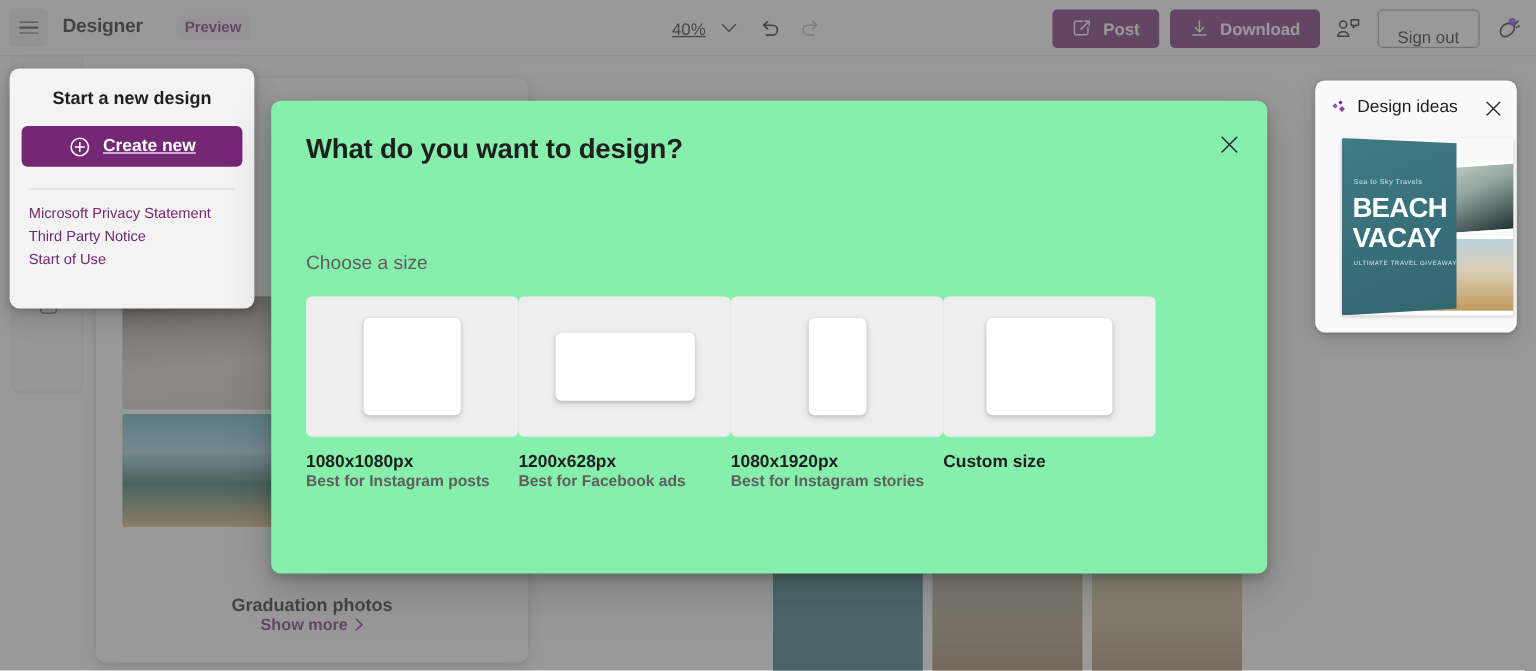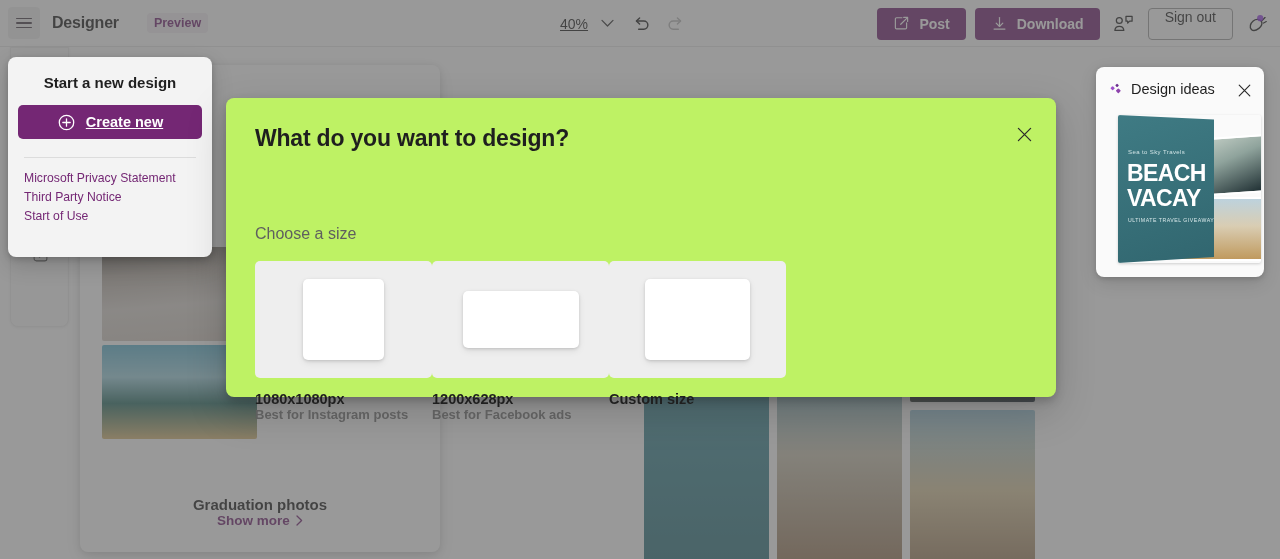--- a/index.html
+++ b/index.html
@@ -51,21 +51,21 @@
   }
   .btn-primary {
     height: 32px; border-radius: 4px; background: #742774; color: #ffffff;
     border: none; font-size: 14px; font-weight: 600;
     display: flex; align-items: center; gap: 9px; padding: 0 16px;
     cursor: pointer; font-family: "Liberation Sans", sans-serif;
   }
   .btn-outline {
     height: 32px; border-radius: 4px; background: #ffffff; color: #1f1f1f;
     border: 1px solid #a0a0a0; font-size: 14px; font-weight: 400;
-    display: flex; align-items: flex-start; padding: 0 16px; cursor: pointer;
+    display: flex; align-items: flex-end; padding: 0 16px; cursor: pointer;
     font-family: "Liberation Sans", sans-serif;
   }
 
   
   .body-area { position: absolute; left:0; top:47px; width:1280px; height:512px; background:#ffffff; }
 
   
   .left-rail {
     position: absolute; left: 10px; top: 0px; width: 59px; height: 280px;
     background: #fafafa; border: 1px solid #ededed;
@@ -132,22 +132,22 @@
   }
   .flyout-divider { margin: 18px 16px 0 16px; height:1px; background:#dcdcdc; }
   .flyout-links { margin: 12px 0 0 16px; }
   .flyout-links a {
     display:block; font-size: 12.2px; color:#742774; text-decoration:none; line-height: 17px;
     margin-bottom: 2px; cursor:pointer;
   }
 
   
   .modal {
-    position: absolute; left: 226px; top: 98px; width: 830px; height: 299px;
-    background: #bef264; border-radius: 8px;
+    position: absolute; left: 226px; top: 84px; width: 830px; height: 394px;
+    background: #86efac; border-radius: 8px;
     box-shadow: 0 4px 10px rgba(0,0,0,.20), 0 14px 40px rgba(0,0,0,.18);
     z-index: 40;
   }
   .modal-title {
     position:absolute; left: 29px; top: 27px;
     font-size: 23px; font-weight: 600; color:#1f1f1f; letter-spacing: -0.2px;
   }
   .modal-close {
     position:absolute; right: 16px; top: 20px; width: 32px; height: 32px;
     display:flex; align-items:center; justify-content:center; cursor:pointer;
@@ -374,20 +374,27 @@
       </div>
 
       <div class="size-card">
         <div class="size-preview">
           <div class="inner-shape sz-1200"></div>
         </div>
         <div class="size-name">1200x628px</div>
         <div class="size-desc">Best for Facebook ads</div>
       </div>
 
+      <div class="size-card">
+        <div class="size-preview">
+          <div class="inner-shape sz-1920"></div>
+        </div>
+        <div class="size-name">1080x1920px</div>
+        <div class="size-desc">Best for Instagram stories</div>
+      </div>
 
       <div class="size-card">
         <div class="size-preview">
           <div class="inner-shape sz-custom"></div>
         </div>
         <div class="size-name">Custom size</div>
         <div class="size-desc"></div>
       </div>
 
     </div>

